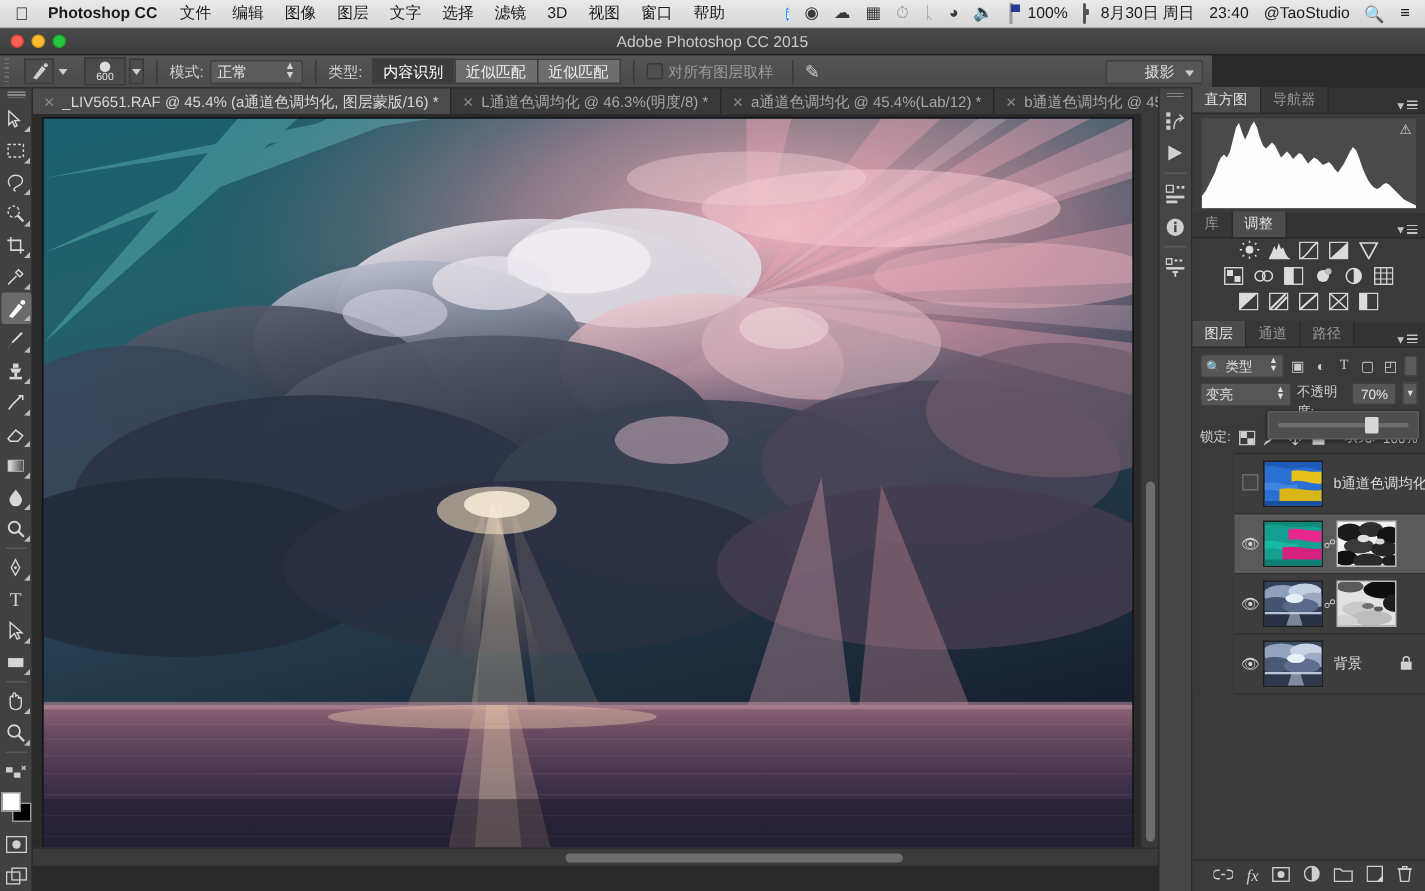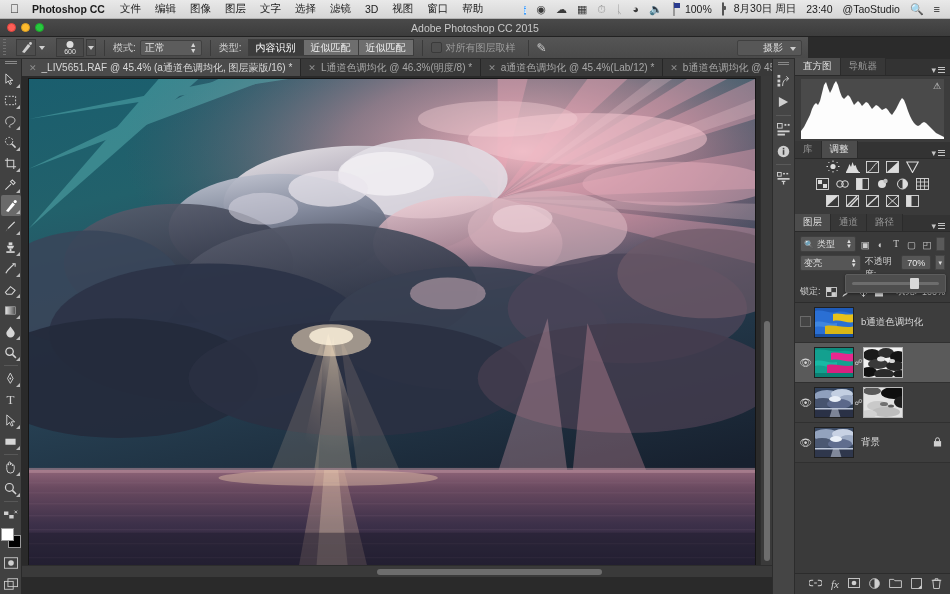--- a/index.html
+++ b/index.html
@@ -277,21 +277,21 @@
   .sliderpop {
     position: absolute; right: 4px; top: 42px; width: 101px; height: 19px;
     background: #4e4e4e; border: 1px solid #5d5d5d; border-radius: 2px;
     display: flex; align-items: center; padding: 0 6px; z-index: 5;
     box-shadow: 0 1px 3px rgba(0,0,0,.45);
   }
   .sliderpop .track { flex: 1; height: 3px; background: #6d6d6d; border-radius: 2px; position: relative; }
   .sliderpop .knob { position: absolute; left: 67%; top: -4px; width: 9px; height: 11px;
     background: #d8d8d8; border-radius: 1px; }
 
-  .layerlist { border-top: 1px solid #2c2c2c; }
+  .layerlist { border-top: 1px solid #2c2c2c; margin-left: 28px; }
   .lrow {
     display: flex; align-items: center; height: 40px; border-bottom: 1px solid #303030;
     background: #3d3d3d; padding-left: 2px;
   }
   .lrow.sel { background: #5a5a5a; }
   .lrow .eye { width: 17px; text-align: center; color: #d4d4d4; font-size: 10px; }
   .lrow .eyebox { width: 11px; height: 11px; border: 1px solid #6a6a6a; background: #444; display: inline-block; }
   .thumbimg { width: 40px; height: 31px; border: 1px solid #202020; overflow: hidden; position: relative; }
   .linkic { width: 9px; text-align: center; color: #ccc; font-size: 8px; line-height: 1; }
   .maskimg { width: 40px; height: 31px; border: 1px solid #b9b9b9; overflow: hidden; position: relative; }

